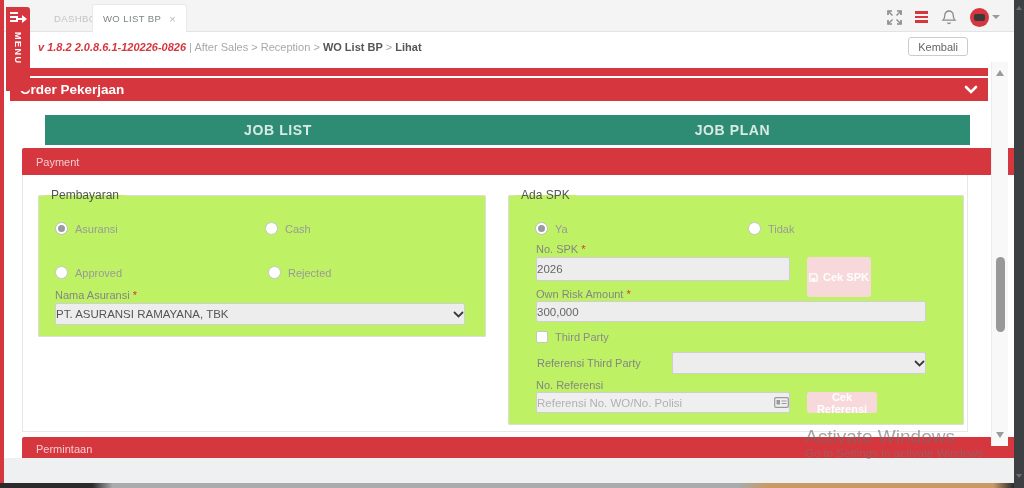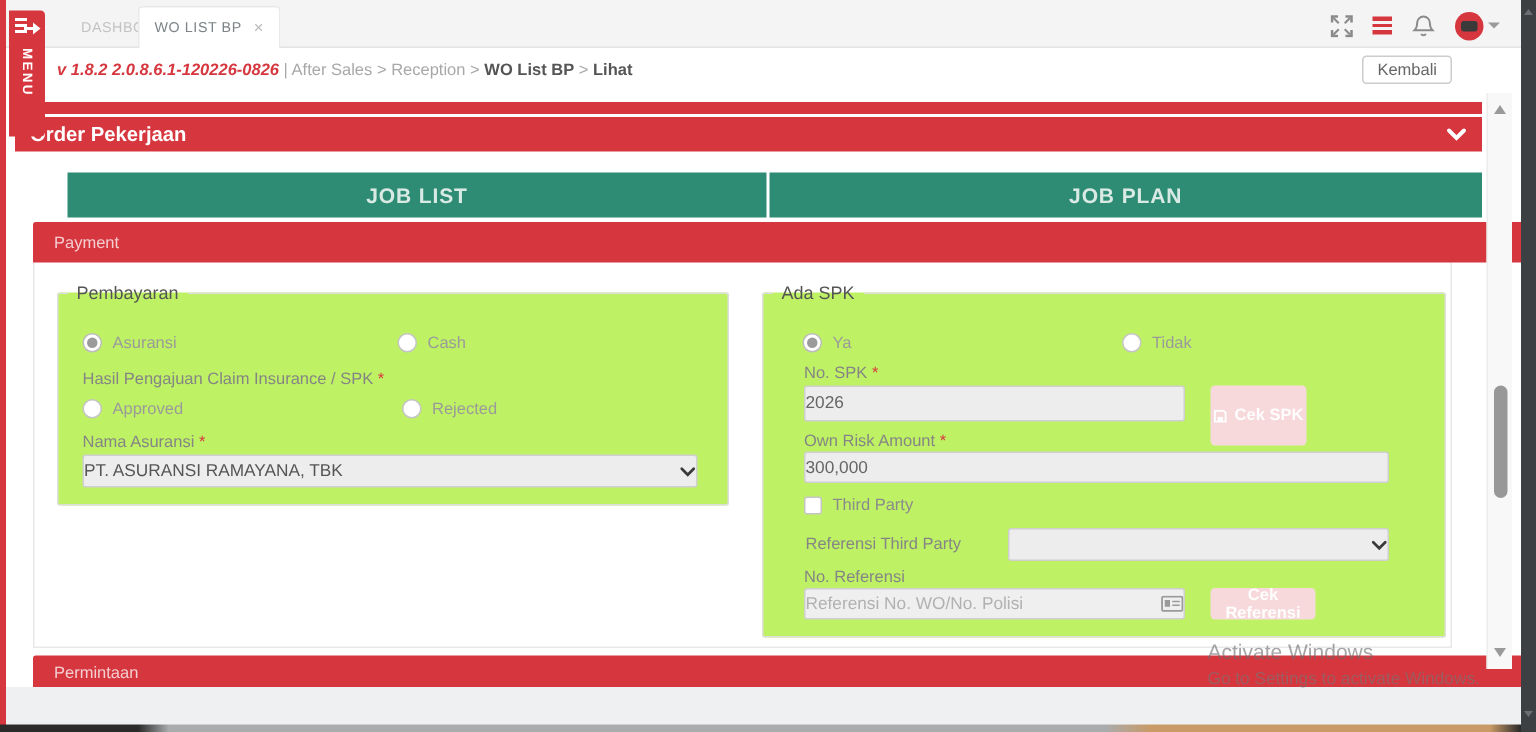--- a/index.html
+++ b/index.html
@@ -52,21 +52,21 @@
   
   .accent-bar { left:10px; top:68px; width:978px; height:8px; background:#d6363e; }
   .op-header { left:10px; top:78px; width:978px; height:23px; background:#d6363e; display:flex;
       align-items:center; padding:0 10px; }
   .op-title { color:#fff; font-weight:bold; font-size:13.5px; }
   .op-chevron { margin-left:auto; }
 
   .jobtab { top:115px; height:30px; background:#2e8c74; color:#d9eae4; font-weight:bold; font-size:14px;
       letter-spacing:.6px; display:flex; align-items:center; justify-content:center; }
   .jobtab-list { left:45px; width:466px; }
-  .jobtab-plan { left:513px; width:475px; }
+  .jobtab-plan { left:495px; width:475px; }
 
   .payment-panel { left:22px; top:148px; width:946px; height:284px; background:#fff;
       border:1px solid #e8e8e8; border-top:none; }
   .section-header { left:22px; width:1004px; height:27px; background:#d6363e; display:flex; align-items:center;
       padding:0 14px; border-radius:2px 2px 0 0; }
   .section-header span { color:#f3cdd0; font-size:11px; }
   .payment-header { top:148px; }
   .permintaan-header { top:437px; height:21px; align-items:flex-end; padding-bottom:3px; }
 
   
@@ -100,21 +100,21 @@
   .scrollbar { left:991px; top:62px; width:17px; height:384px; background:#f8f8f8; border-left:1px solid #ededed; z-index:8; }
   .sb-up, .sb-down { position:absolute; left:4px; width:0; height:0;
       border-left:4px solid transparent; border-right:4px solid transparent; }
   .sb-up { top:8px; border-bottom:6px solid #9a9a9a; }
   .sb-down { bottom:8px; border-top:6px solid #9a9a9a; }
   .sb-thumb { position:absolute; left:4px; top:195px; width:9px; height:75px; background:#989898; border-radius:5px; }
 
   
   .footer-gray { left:4px; top:458px; width:1010px; height:25px; background:#eff0f1; }
   .wm { z-index:15; pointer-events:none; }
-  .wm-title { left:805px; top:426px; font-size:14px; color:rgba(110,110,110,.62); }
+  .wm-title { left:805px; top:426px; font-size:19px; color:rgba(110,110,110,.62); }
   .wm-sub { left:805px; top:447px; font-size:11.5px; color:rgba(118,118,118,.6); }
 </style>
 </head>
 <body>
 
 <div id="screen">
 
   <div class="abs topbar">
     <div class="abs tab tab-inactive">
       <span>DASHBOARD</span>
@@ -196,24 +196,20 @@
     <legend>Pembayaran</legend>
   </fieldset>
   <div class="abs radio-row" style="left:55px; top:222px;">
     <span class="radio checked"></span>
     <span>Asuransi</span>
   </div>
   <div class="abs radio-row" style="left:265px; top:222px;">
     <span class="radio"></span>
     <span>Cash</span>
   </div>
-  <div class="lbl" style="left:55px; top:247px; color:#858585;">
-    <span>Hasil Pengajuan Claim Insurance / SPK</span>
-    <span class="req">*</span>
-  </div>
   <div class="abs radio-row" style="left:55px; top:266px;">
     <span class="radio"></span>
     <span>Approved</span>
   </div>
   <div class="abs radio-row" style="left:268px; top:266px;">
     <span class="radio"></span>
     <span>Rejected</span>
   </div>
   <div class="lbl" style="left:55px; top:289px; color:#858585;">
     <span>Nama Asuransi</span>

